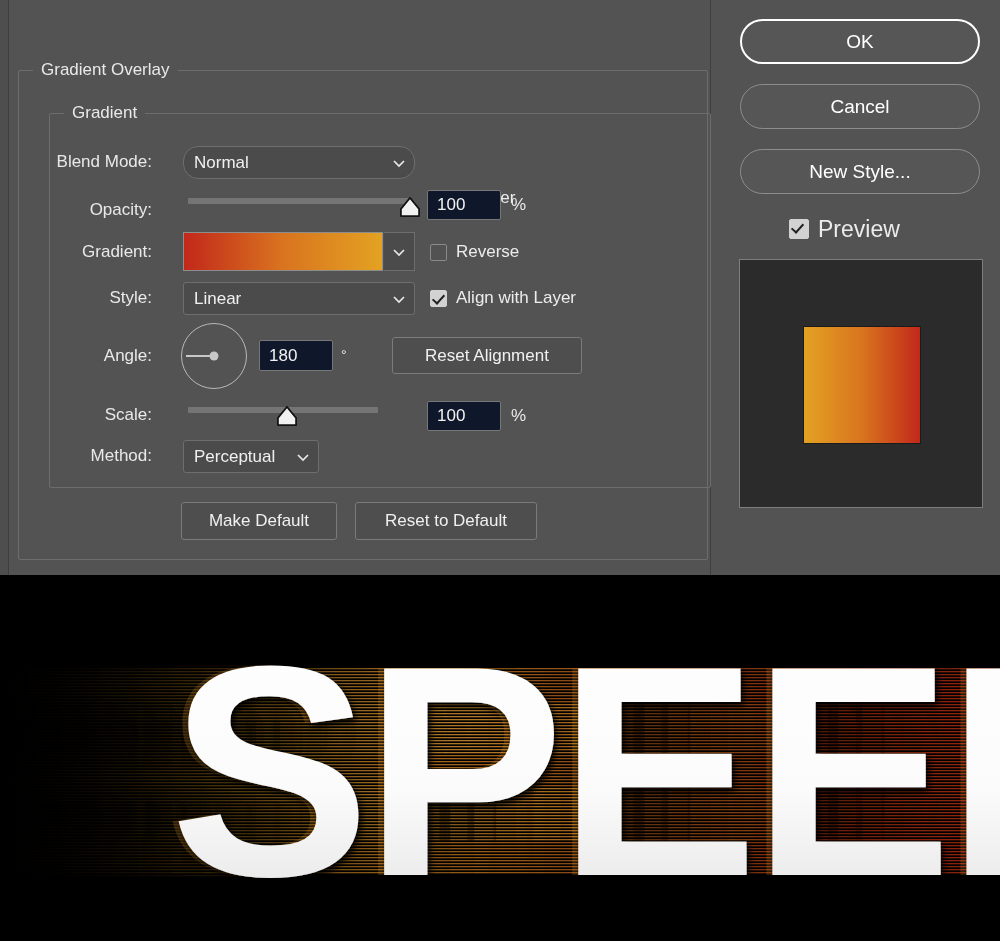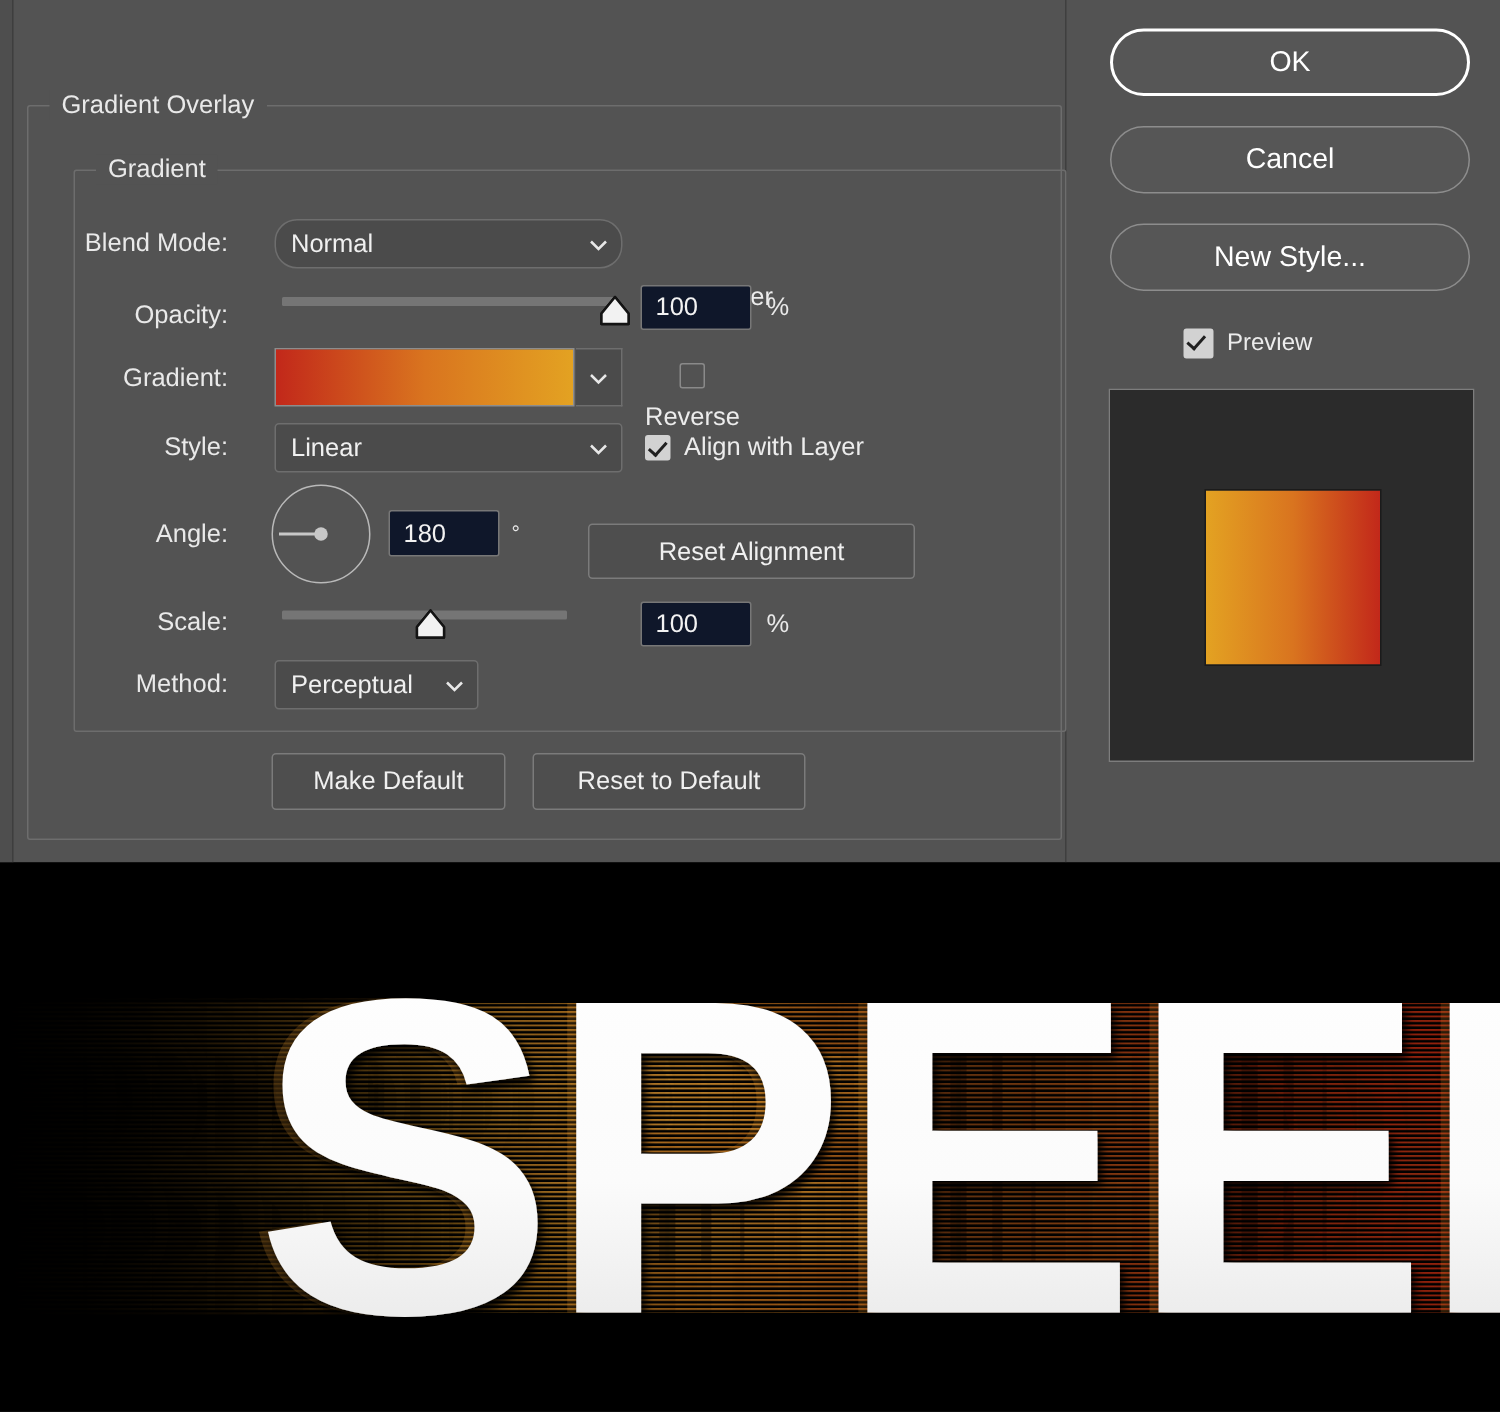--- a/index.html
+++ b/index.html
@@ -274,21 +274,21 @@
     <div id="grad-swatch">
       <div class="fill" id="grad-fill" style="background: linear-gradient(to right, rgb(194, 40, 26) 0%, rgb(217, 116, 31) 50%, rgb(227, 162, 34) 100%);"></div>
     </div>
     <div id="grad-dd">
       <span class="chev" style="position:static;transform:none;">
         <svg viewBox="0 0 14 14" width="14" height="14">
             <path d="M2 5 L7 10 L12 5" fill="none" stroke="#e8e8e8" stroke-width="1.7"></path>
           </svg>
       </span>
     </div>
-    <div class="cbwrap" style="left:430px;top:242px;flex-direction:column;">
+    <div class="cbwrap" style="left:430px;top:242px;">
       <span class="cbox"></span>
       <span class="cblabel">Reverse</span>
     </div>
 
     <span class="lbl" style="left:40px;top:288px;width:112px;">Style:</span>
     <div class="select" style="left:183px;top:282px;width:232px;height:33px;">
       <span>Linear</span>
       <span class="chev">
         <svg viewBox="0 0 14 14">
             <path d="M2 5 L7 10 L12 5" fill="none" stroke="#e8e8e8" stroke-width="1.7"></path>
@@ -302,21 +302,21 @@
 
     <span class="lbl" style="left:40px;top:346px;width:112px;">Angle:</span>
     <div class="dial" style="left: 181px; top: 323px; transform: rotate(0deg);">
       <span class="needle"></span>
       <span class="hub"></span>
     </div>
     <div class="numfield" style="left:259px;top:340px;width:74px;height:31px;">
       <span>180</span>
     </div>
     <span class="unit" style="left:341px;top:345px;font-size:14px;">°</span>
-    <div class="btn" style="left:392px;top:337px;width:218px;height:37px;margin-top:12px;">
+    <div class="btn" style="left:392px;top:337px;width:190px;height:37px;">
       <span>Reset Alignment</span>
     </div>
 
     <span class="lbl" style="left:40px;top:405px;width:112px;">Scale:</span>
     <div class="slider" style="left:188px;top:401px;width:190px;">
       <div class="track"></div>
       <div class="thumb" id="scale-thumb" style="left: 52%;">
         <svg viewBox="0 0 22 22">
           <path d="M11 2 L20 13 L20 20 L2 20 L2 13 Z" fill="#f2f2f2" stroke="#141414" stroke-width="1.6" stroke-linejoin="round"></path>
         </svg>
@@ -349,21 +349,21 @@
     </div>
     <div class="pill" style="top:149px;">
       <span>New Style...</span>
     </div>
     <div class="pill" style="top:84px;">
       <span>Cancel</span>
     </div>
 
     <div class="cbwrap" style="left:789px;top:219px;">
       <span class="cbox on" style="width:20px;height:20px;"></span>
-      <span class="cblabel" style="font-size:16px;">Preview</span>
+      <span class="cblabel" style="font-size:23px;">Preview</span>
     </div>
 
     <div id="preview-box">
       <div id="preview-swatch" style="background: linear-gradient(to right, rgb(227, 162, 34) 0%, rgb(217, 116, 31) 50%, rgb(194, 40, 26) 100%);"></div>
     </div>
   </div>
 
   <div id="art">
     <svg width="1000" height="366" viewBox="0 0 1000 366">
       <defs>

